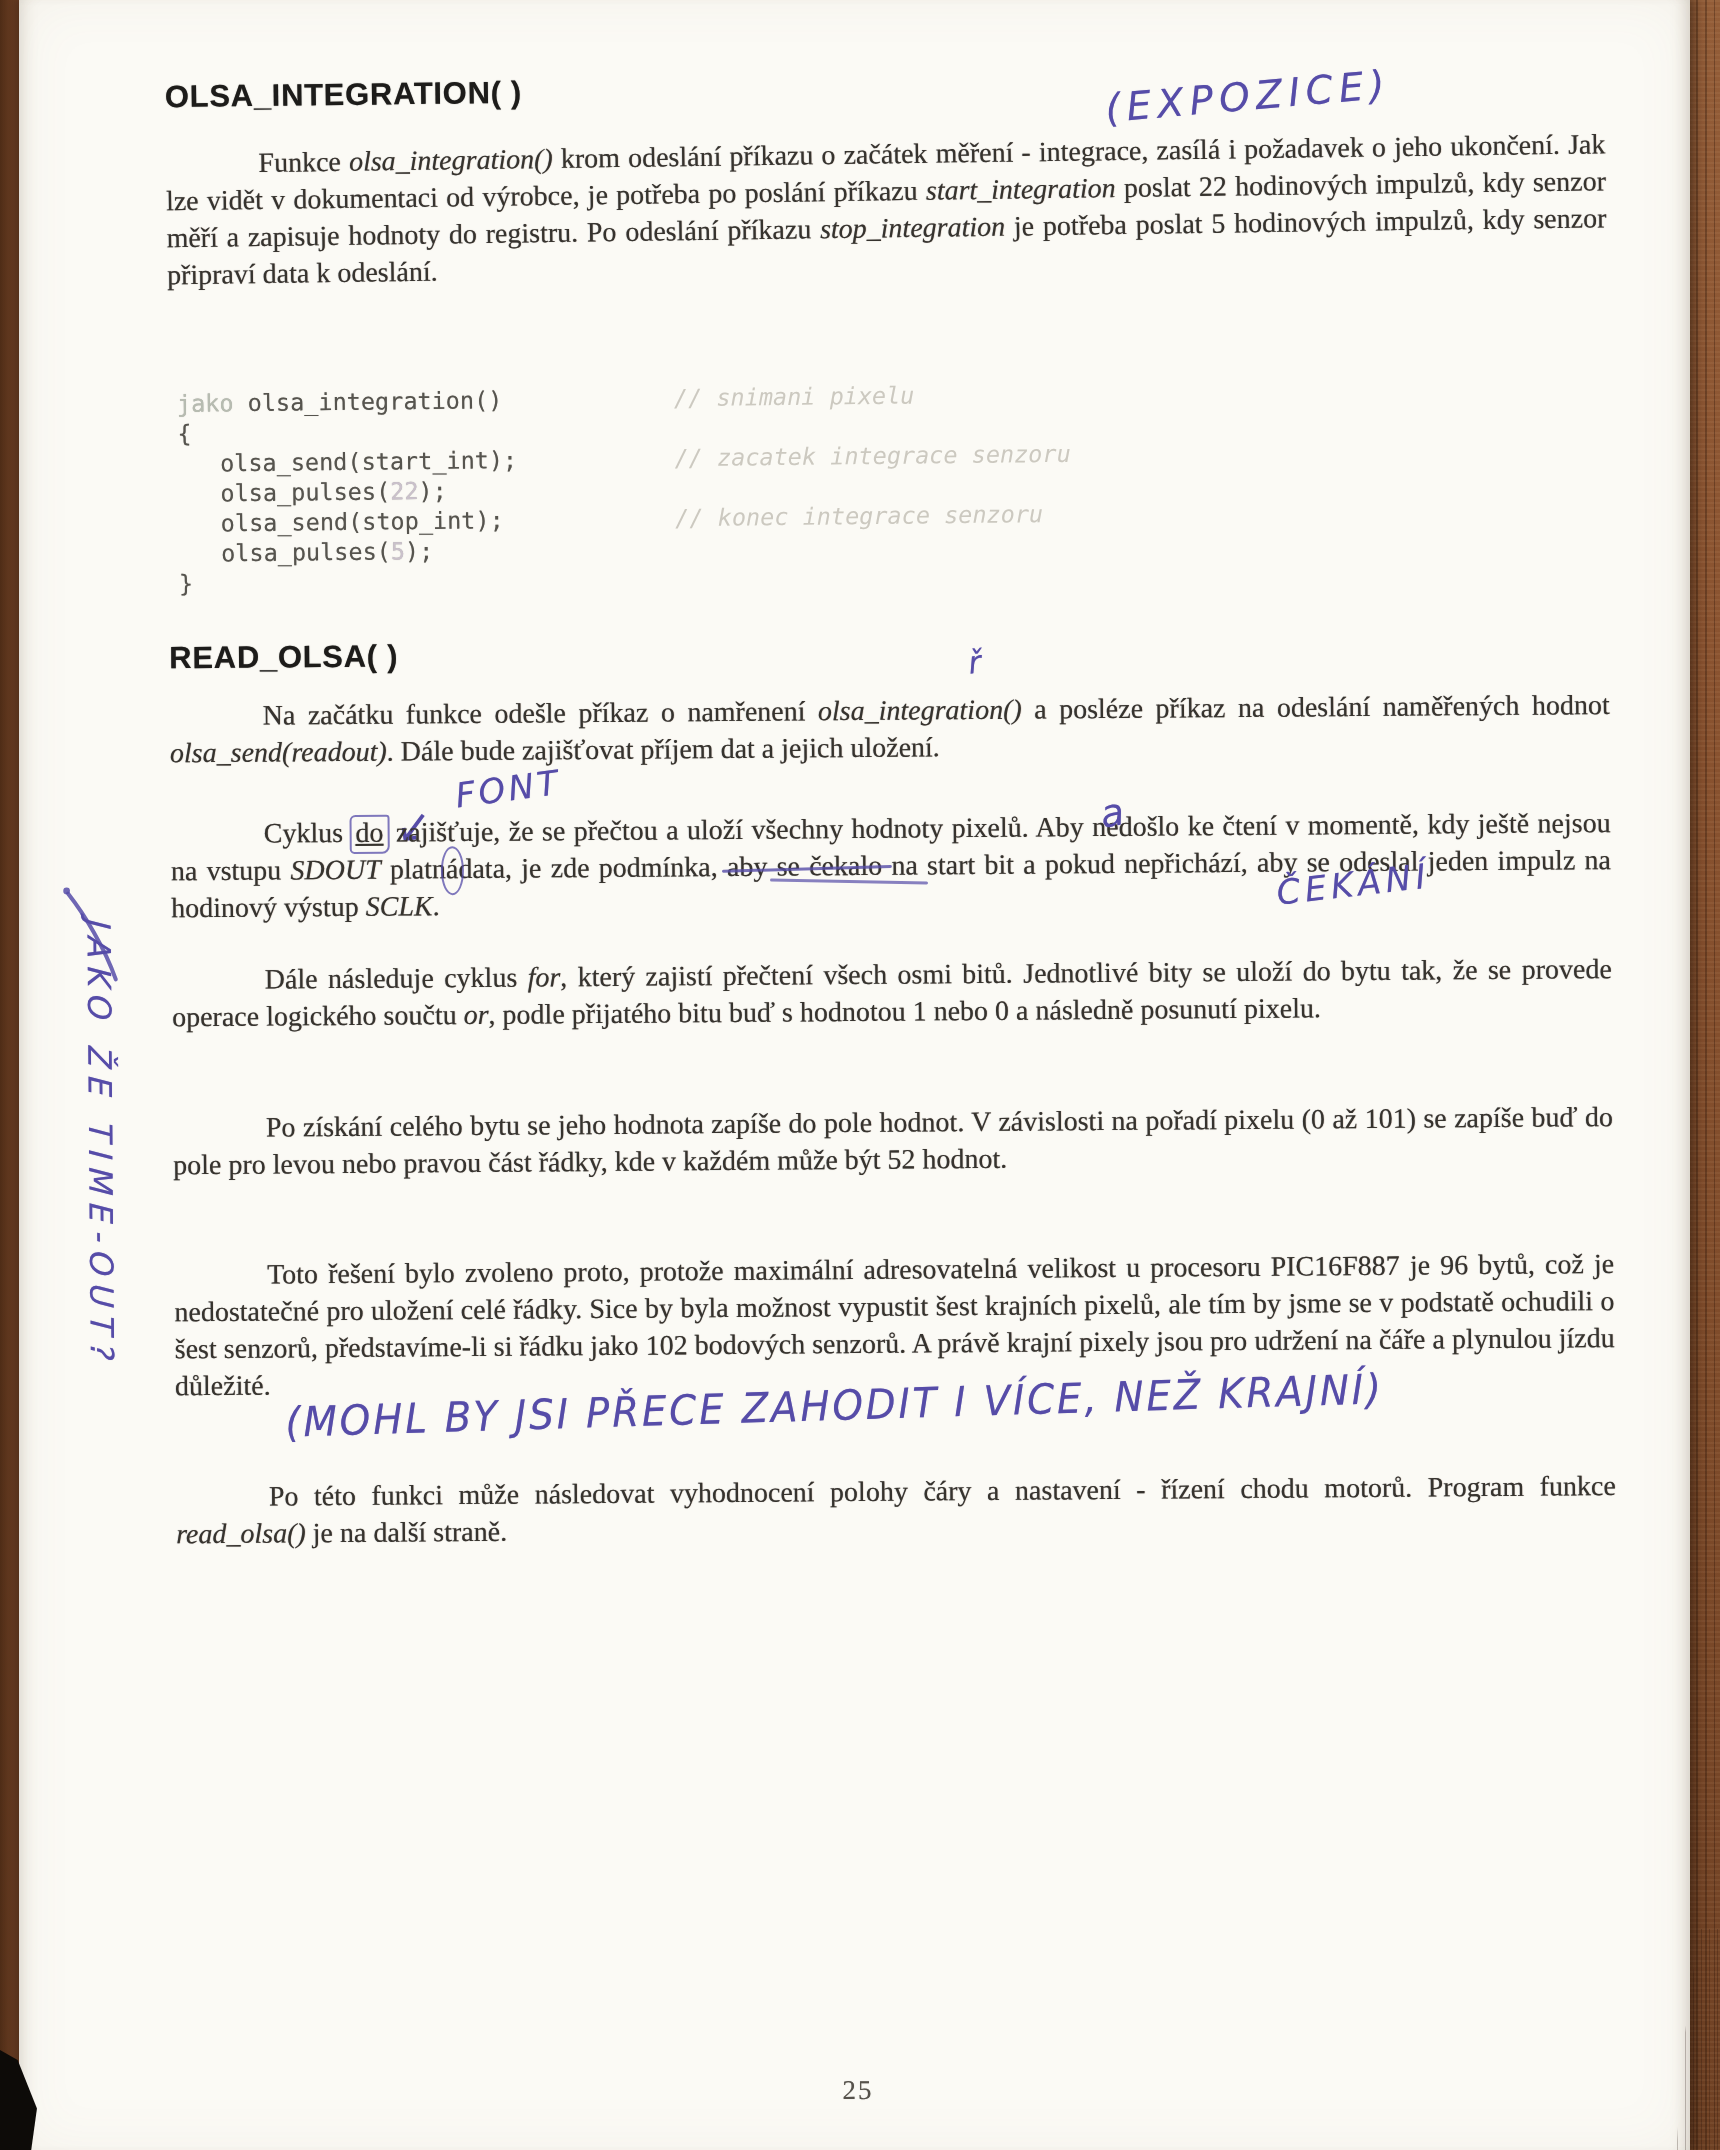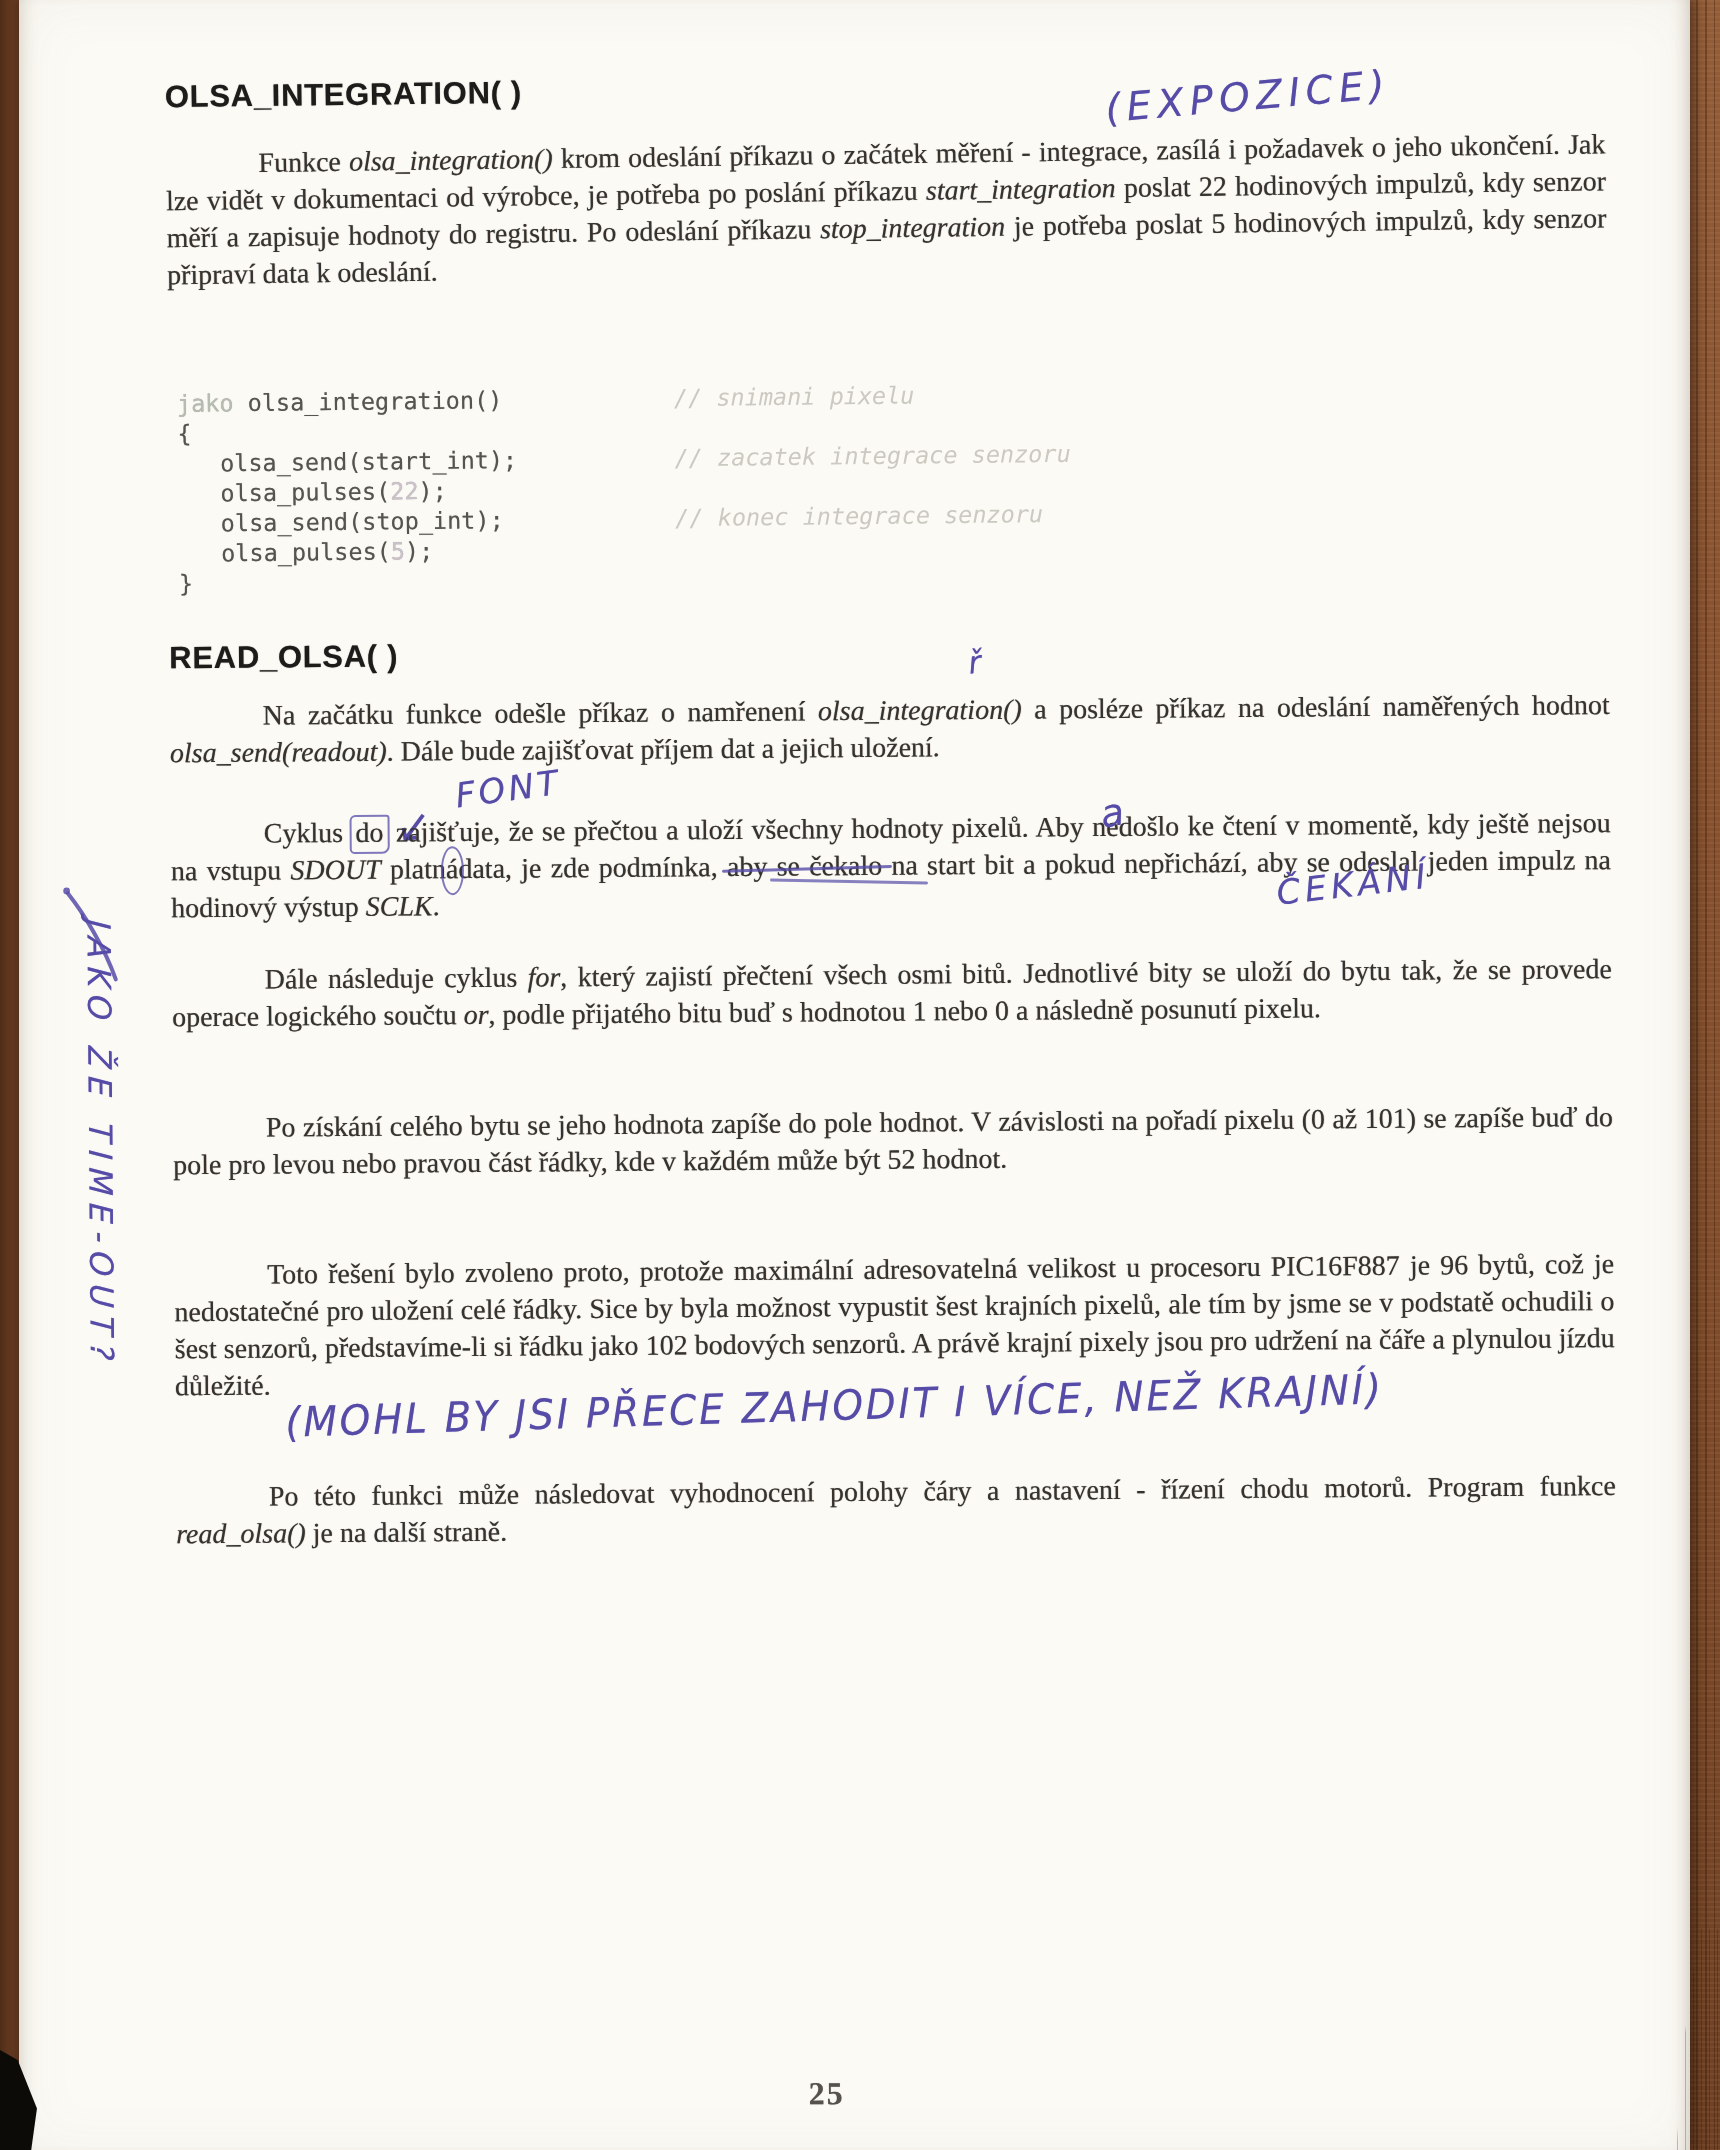--- a/index.html
+++ b/index.html
@@ -68,33 +68,33 @@
   .fontnote{left:438px;top:770px;font-size:34px;letter-spacing:3.4px;transform:rotate(-7deg);}
   .fontarrow{left:378px;top:801px;font-size:43px;font-style:normal;transform:rotate(-8deg);}
   .cekani{left:1258px;top:872px;font-size:34px;letter-spacing:4.7px;transform:rotate(-6deg);}
   .abyfix{left:1083px;top:797px;font-size:38px;transform:rotate(-9deg);}
   .mohl{left:263px;top:1387px;font-size:39px;letter-spacing:2.7px;transform:rotate(-1.3deg) scaleY(1.06);}
   .marginnote{left:99px;top:919px;font-size:32px;letter-spacing:8px;
     transform:rotate(90deg) skewX(-4deg);transform-origin:left top;}
   .flourish{position:absolute;left:39px;top:882px;}
 
   
-  .pen-box{border:2px solid rgba(86,76,168,.75);border-radius:6px 3.4px 7.4px 4.7px;padding:0 4px 4px;margin:0 -2px;}
+  .pen-box{border:2px solid rgba(86,76,168,.75);border-radius:6px 3.4px 7.4px 4.7px;padding:0 4px 4px;margin:0 -2px;text-decoration:underline;}
   .pen-strike{position:relative;}
   .pen-strike::after{content:"";position:absolute;left:-5.4px;right:-9.4px;top:54%;height:3.4px;
     background:rgba(86,76,168,.8);border-radius:2px;transform:rotate(-1.2deg);}
   .pen-strike::before{content:"";position:absolute;left:28%;right:-30%;top:96%;height:2.7px;
     background:rgba(86,76,168,.7);border-radius:2px;transform:rotate(1.6deg);}
   .pen-circle{position:relative;}
   .pen-circle::after{content:"";position:absolute;inset:-6.7px -5.4px -10.8px -5.4px;
     border:2px solid rgba(86,76,168,.75);border-radius:50%;}
   .pen-over{position:relative;font-family:Liberation Serif, serif;}
 
-  .pagenum{position:absolute;left:781px;top:2079px;font-size:32px;color:#56524b;letter-spacing:2px;
-    text-shadow:0 0 0.7px rgba(70,66,60,.5);font-weight:bold;}
+  .pagenum{position:absolute;left:815px;top:2079px;font-size:27px;color:#56524b;letter-spacing:2px;
+    text-shadow:0 0 0.7px rgba(70,66,60,.5);}
 </style>
 </head>
 <body>
 
 <div class="wood-left"></div>
 
 <div class="paper">
   <div class="tilt">
 
     <h1 class="h1a">OLSA_INTEGRATION( )</h1>

